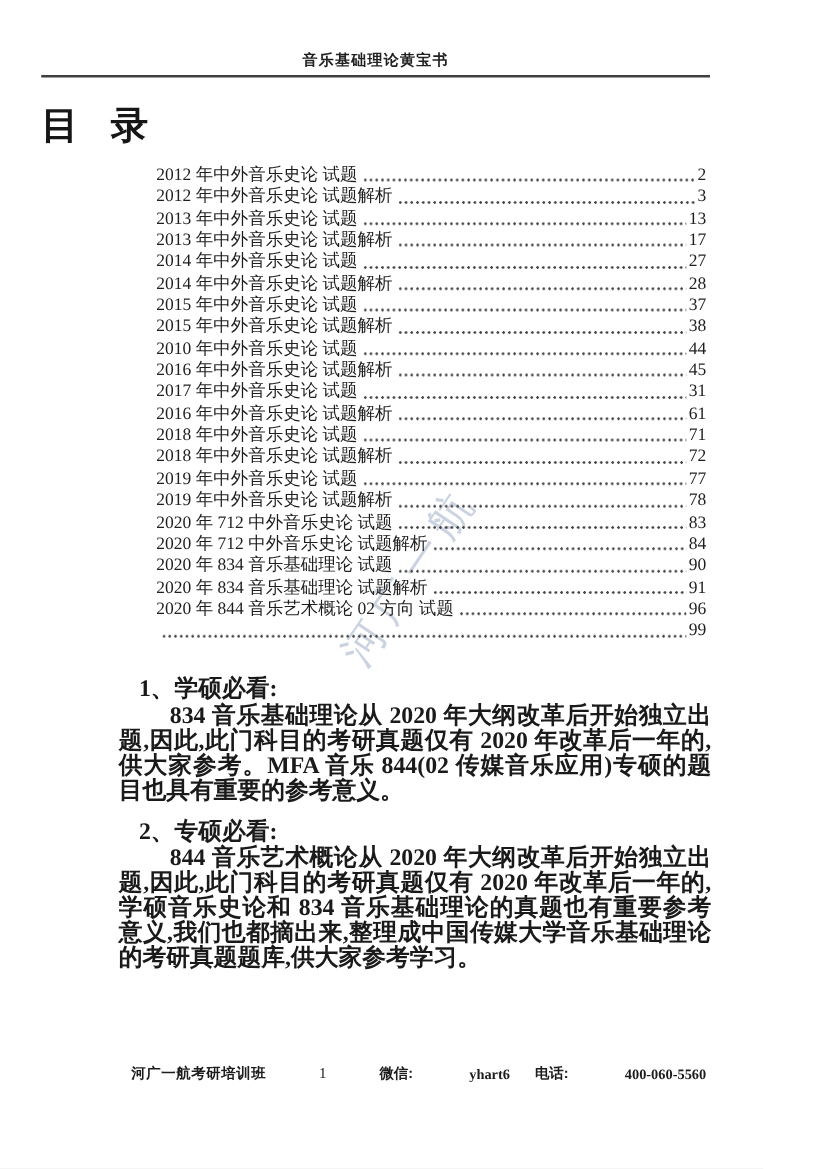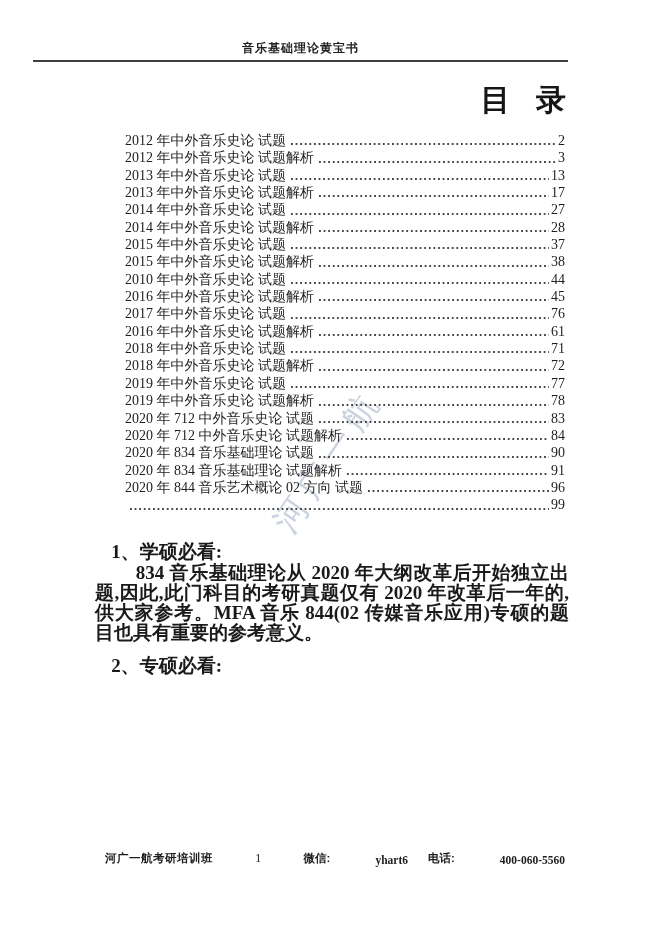--- a/index.html
+++ b/index.html
@@ -28,21 +28,21 @@
   .header-rule {
     position: absolute;
     top: 60px; left: 33px; width: 535px;
     height: 2px;
     background: #3f3f3f;
   }
   
   .toc-title {
     position: absolute;
     top: 80px; left: 33px; width: 535px;
-    text-align: right;
+    text-align: left;
     font-weight: 700;
     font-size: 30px;
     word-spacing: 14px;
     letter-spacing: 2px;
     color: #161616;
   }
   
   .toc-list {
     position: absolute;
     top: 132px; left: 125px; width: 440px;
@@ -182,21 +182,21 @@
         <span class="toc-page">44</span>
       </div>
     <div class="toc-row">
         <span class="toc-label">2016 年中外音乐史论  试题解析</span>
         <span class="toc-dots"></span>
         <span class="toc-page">45</span>
       </div>
     <div class="toc-row">
         <span class="toc-label">2017 年中外音乐史论  试题</span>
         <span class="toc-dots"></span>
-        <span class="toc-page">76</span>
+        <span class="toc-page">31</span>
       </div>
     <div class="toc-row">
         <span class="toc-label">2016 年中外音乐史论  试题解析</span>
         <span class="toc-dots"></span>
         <span class="toc-page">61</span>
       </div>
     <div class="toc-row">
         <span class="toc-label">2018 年中外音乐史论  试题</span>
         <span class="toc-dots"></span>
         <span class="toc-page">71</span>
@@ -244,20 +244,21 @@
     <div class="toc-row">
         <span class="toc-dots"></span>
         <span class="toc-page">99</span>
       </div>
   </div>
 
   <div class="notes">
     <div class="note-heading">1、学硕必看:</div>
     <div class="note-body">834 音乐基础理论从 2020 年大纲改革后开始独立出题,因此,此门科目的考研真题仅有 2020 年改革后一年的,供大家参考。MFA 音乐 844(02 传媒音乐应用)专硕的题目也具有重要的参考意义。</div>
     <div class="note-heading">2、专硕必看:</div>
+    <div class="note-body">844 音乐艺术概论从 2020 年大纲改革后开始独立出题,因此,此门科目的考研真题仅有 2020 年改革后一年的,学硕音乐史论和 834 音乐基础理论的真题也有重要参考意义,我们也都摘出来,整理成中国传媒大学音乐基础理论的考研真题题库,供大家参考学习。</div>
   </div>
 
   <div class="doc-footer">
     <span class="footer-brand">河广一航考研培训班</span>
     <span class="footer-page">1</span>
     <span class="footer-contact">
       <span class="contact-label">微信:</span>
       <span class="contact-value">yhart6</span>
       <span class="contact-gap"></span>
       <span class="contact-label">电话:</span>

